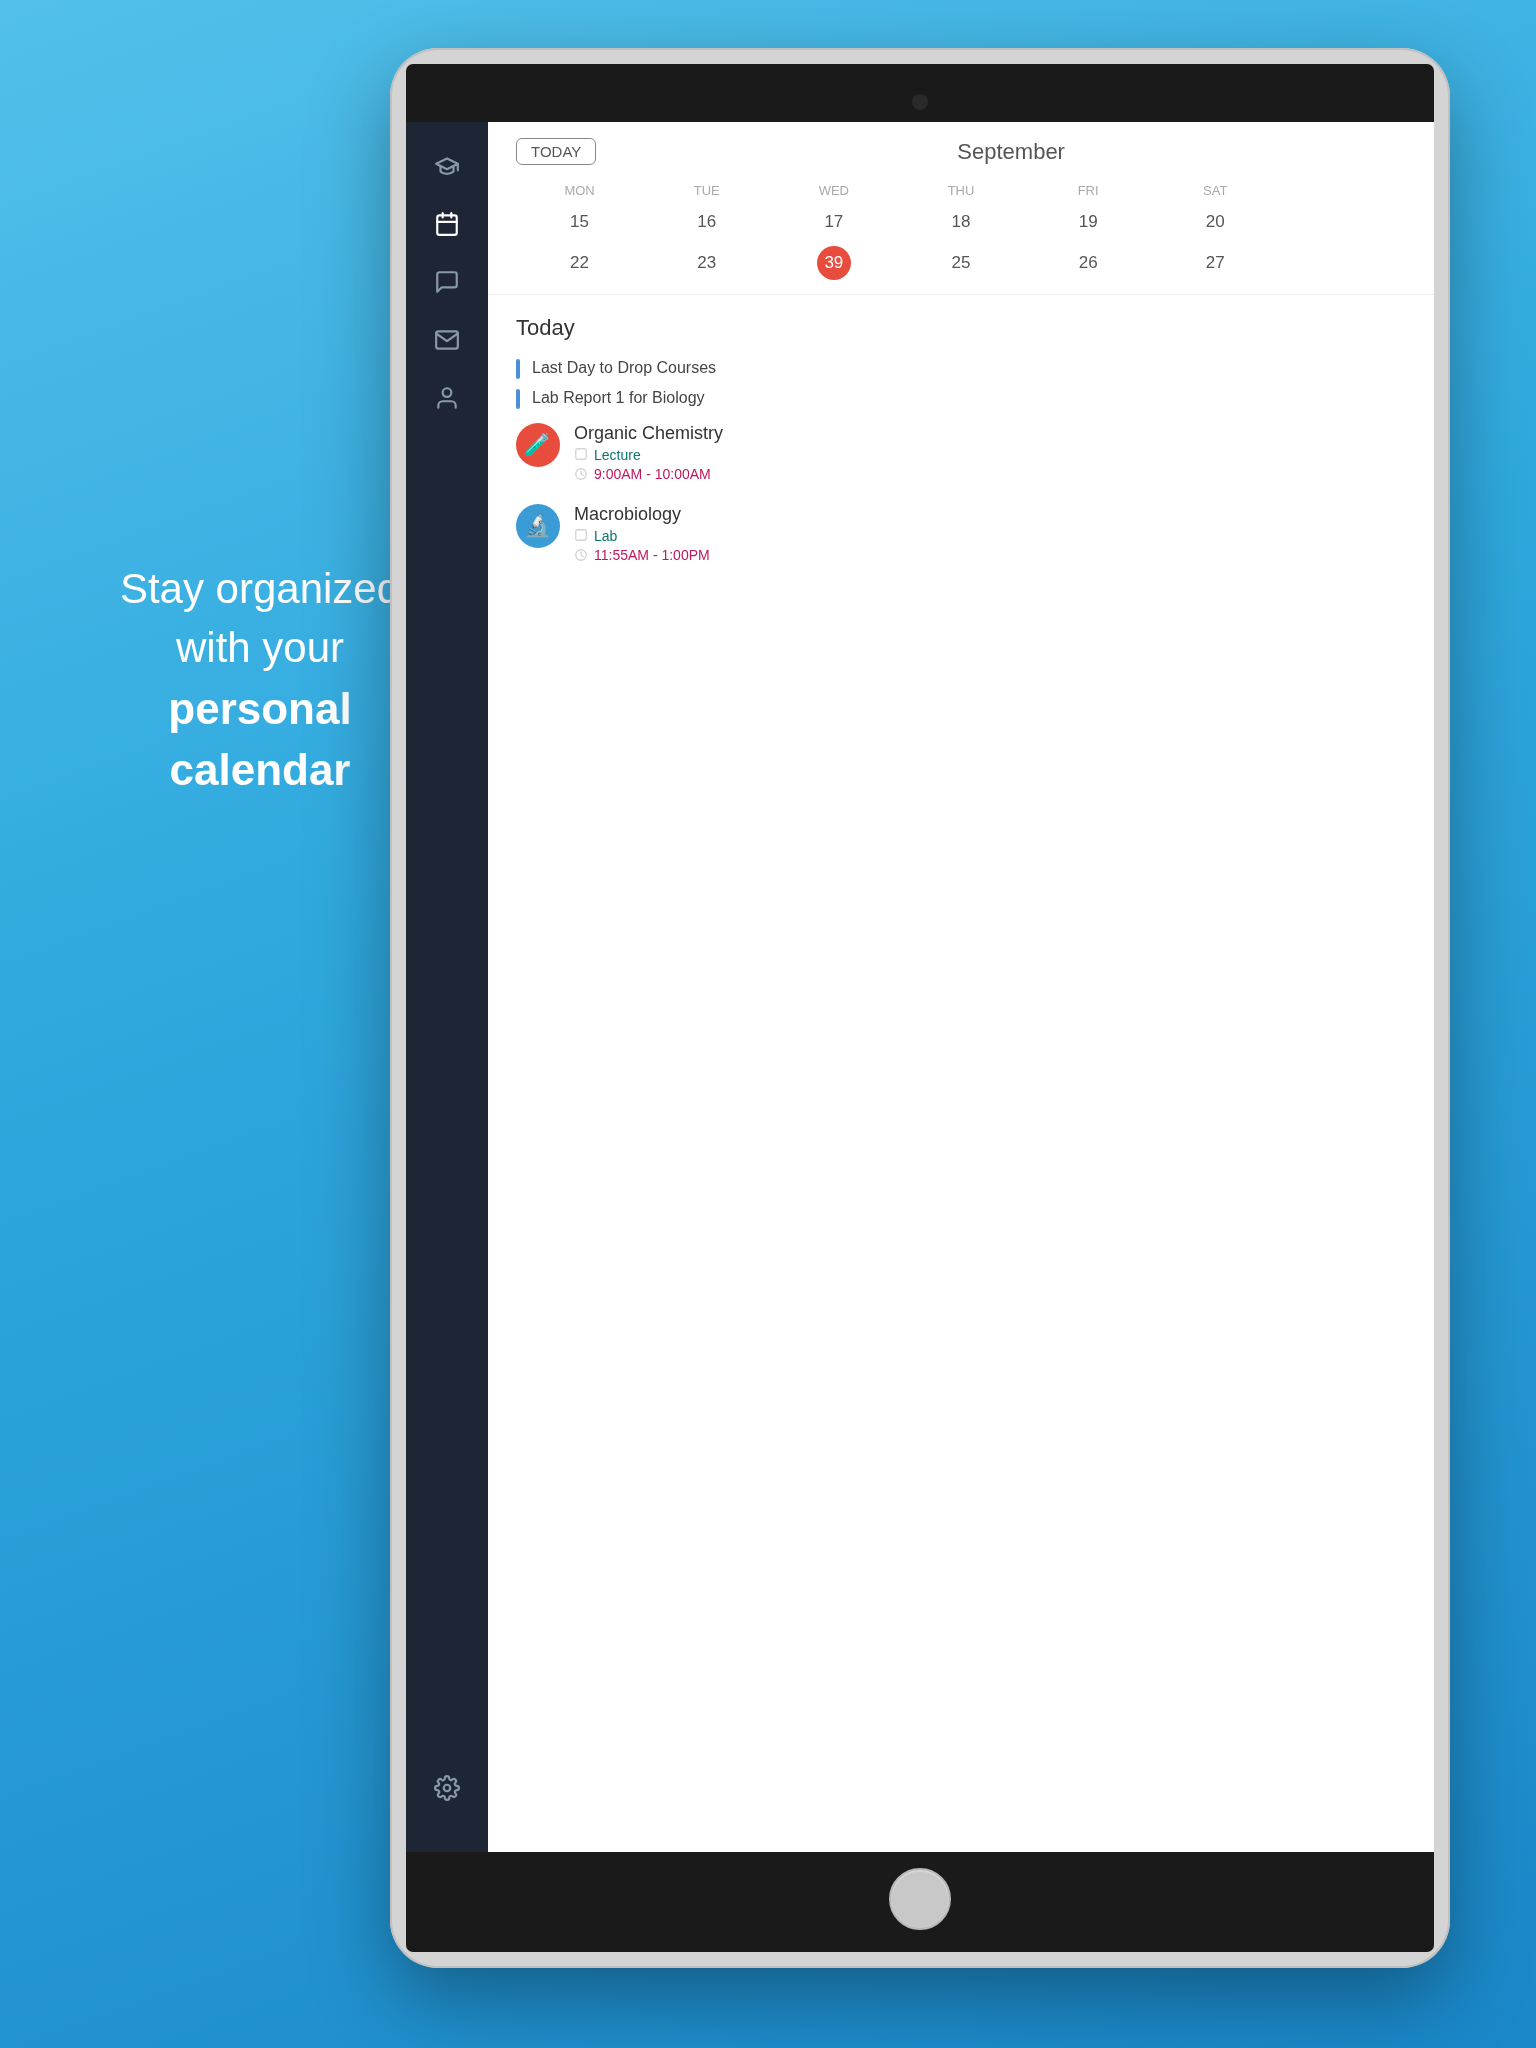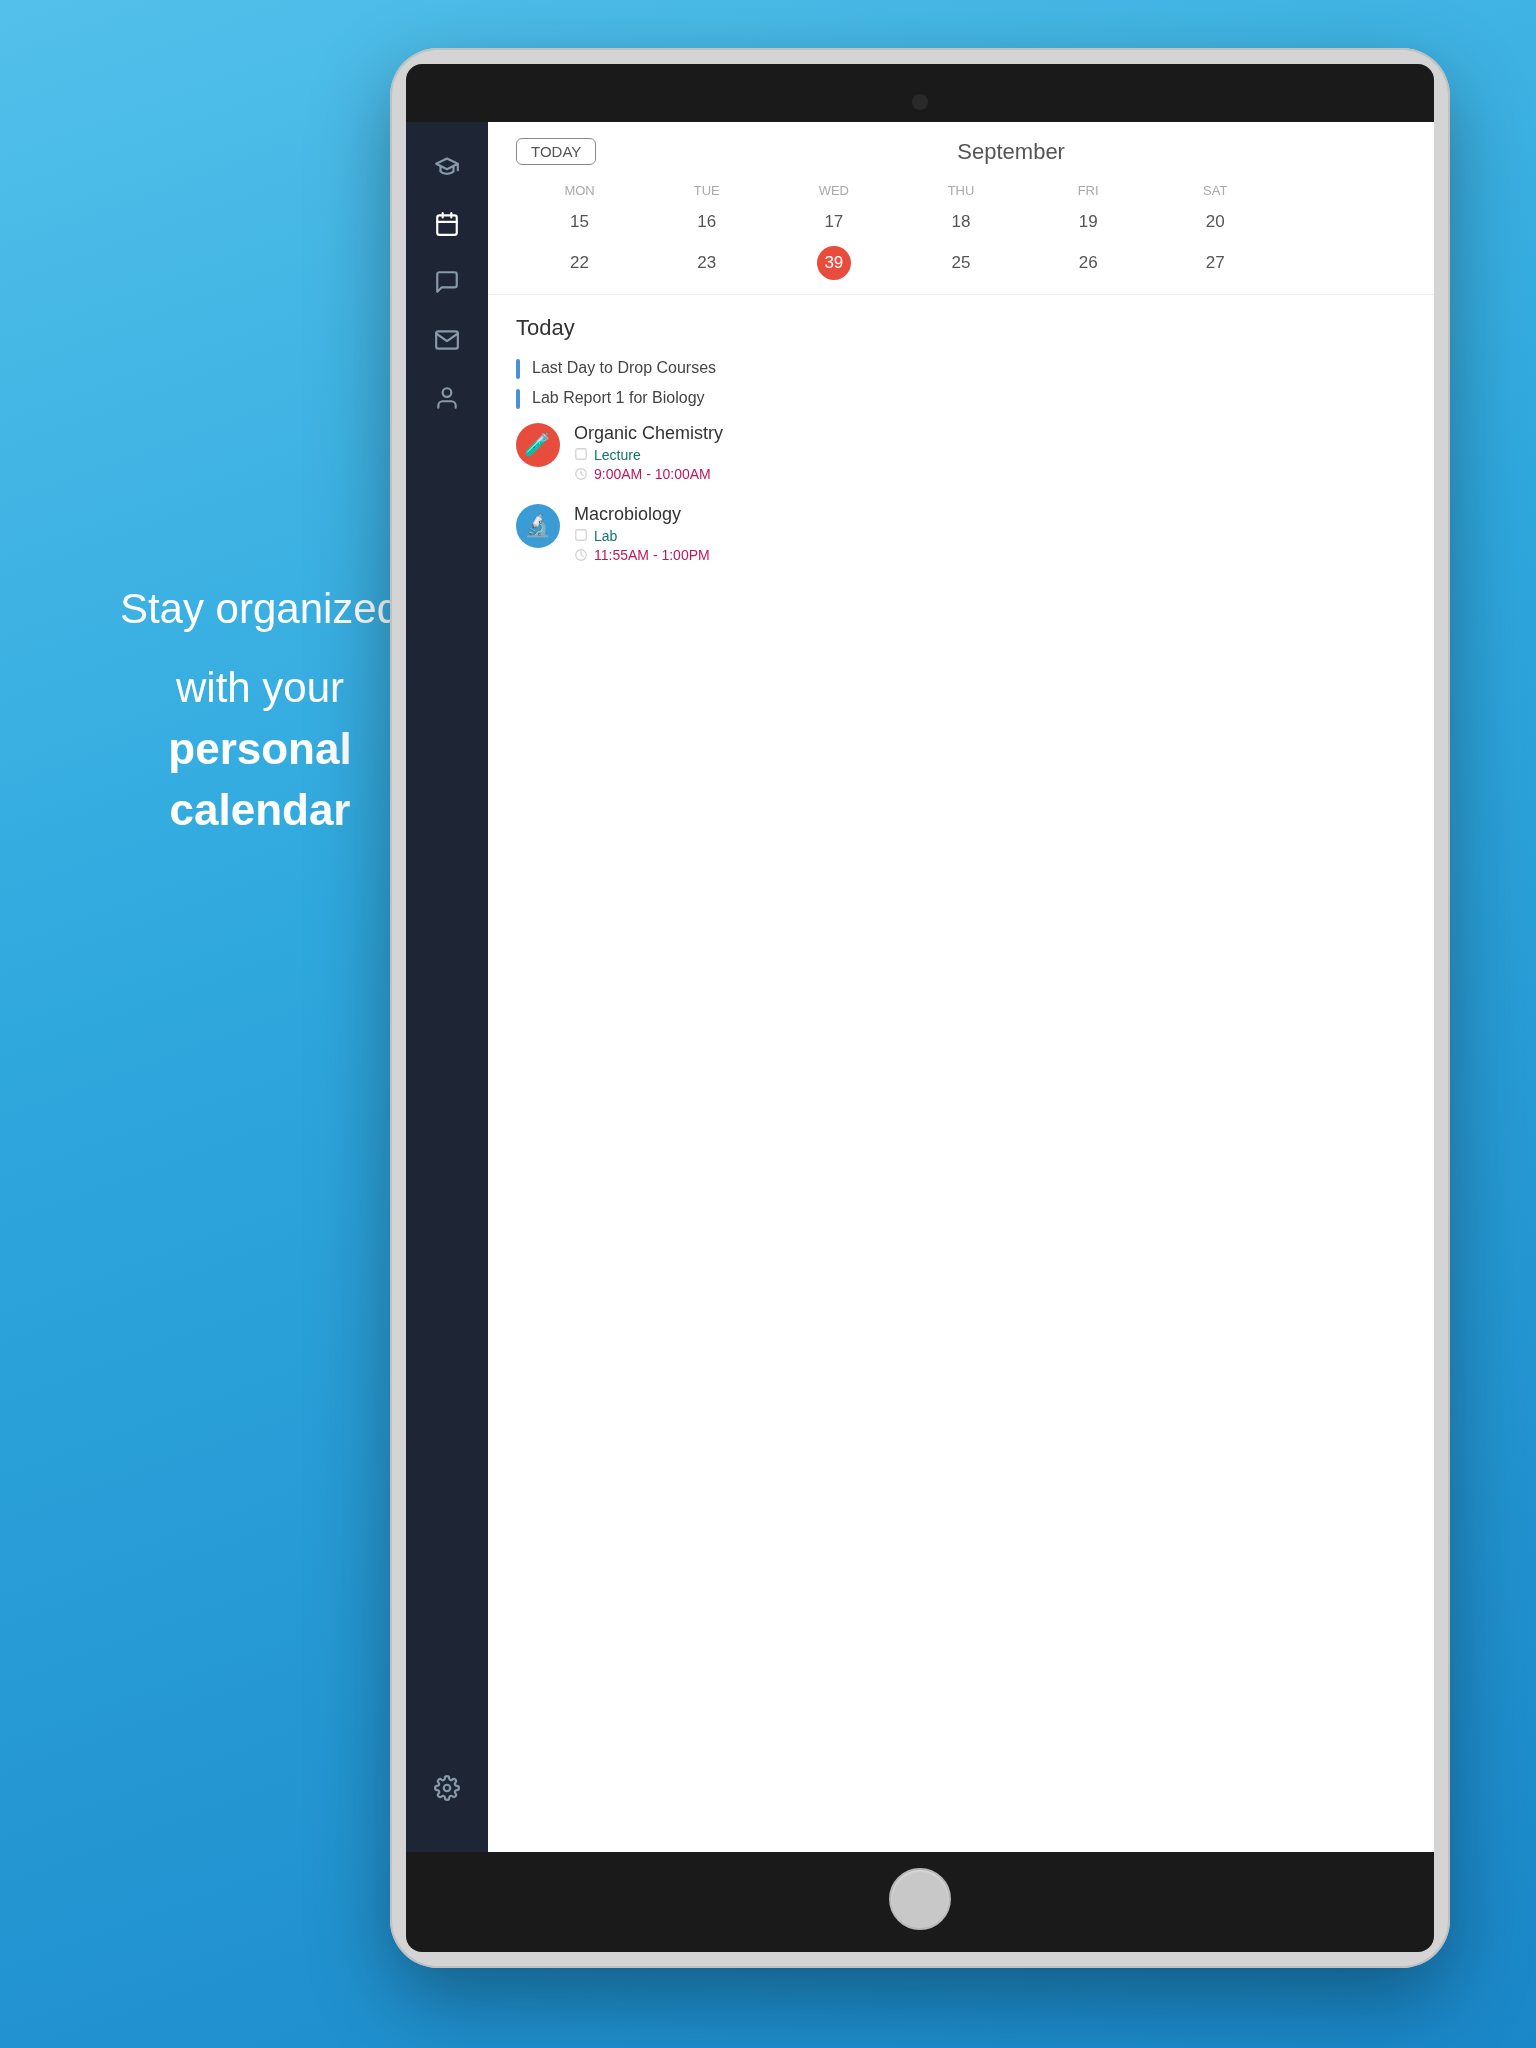--- a/index.html
+++ b/index.html
@@ -20,21 +20,20 @@
       top: 560px;
       width: 360px;
       color: white;
       text-align: center;
       line-height: 1.4;
     }
     .tagline-normal {
       font-size: 42px;
       font-weight: 300;
       display: block;
-      margin-top: 20px;
     }
     .tagline-bold {
       font-size: 44px;
       font-weight: 700;
       display: block;
     }
 
     
     .ipad-shell {
       position: absolute;
@@ -48,21 +47,21 @@
     }
 
     
     .ipad-bezel {
       position: absolute;
       top: 16px;
       left: 16px;
       right: 16px;
       bottom: 16px;
       background: #1a1a1a;
-      border-radius: 16px;
+      border-radius: 7px;
       overflow: hidden;
     }
 
     
     .ipad-camera {
       position: absolute;
       top: 30px;
       left: 50%;
       transform: translateX(-50%);
       width: 16px;

